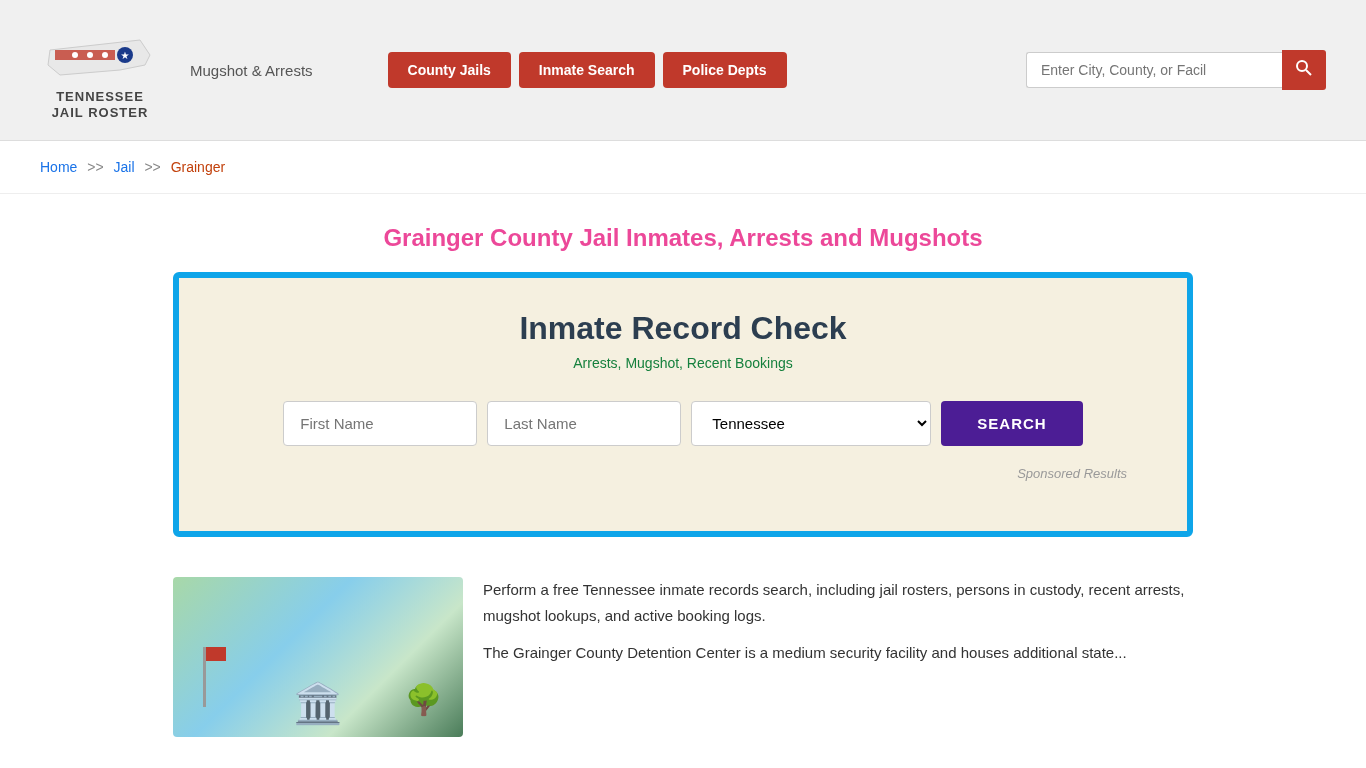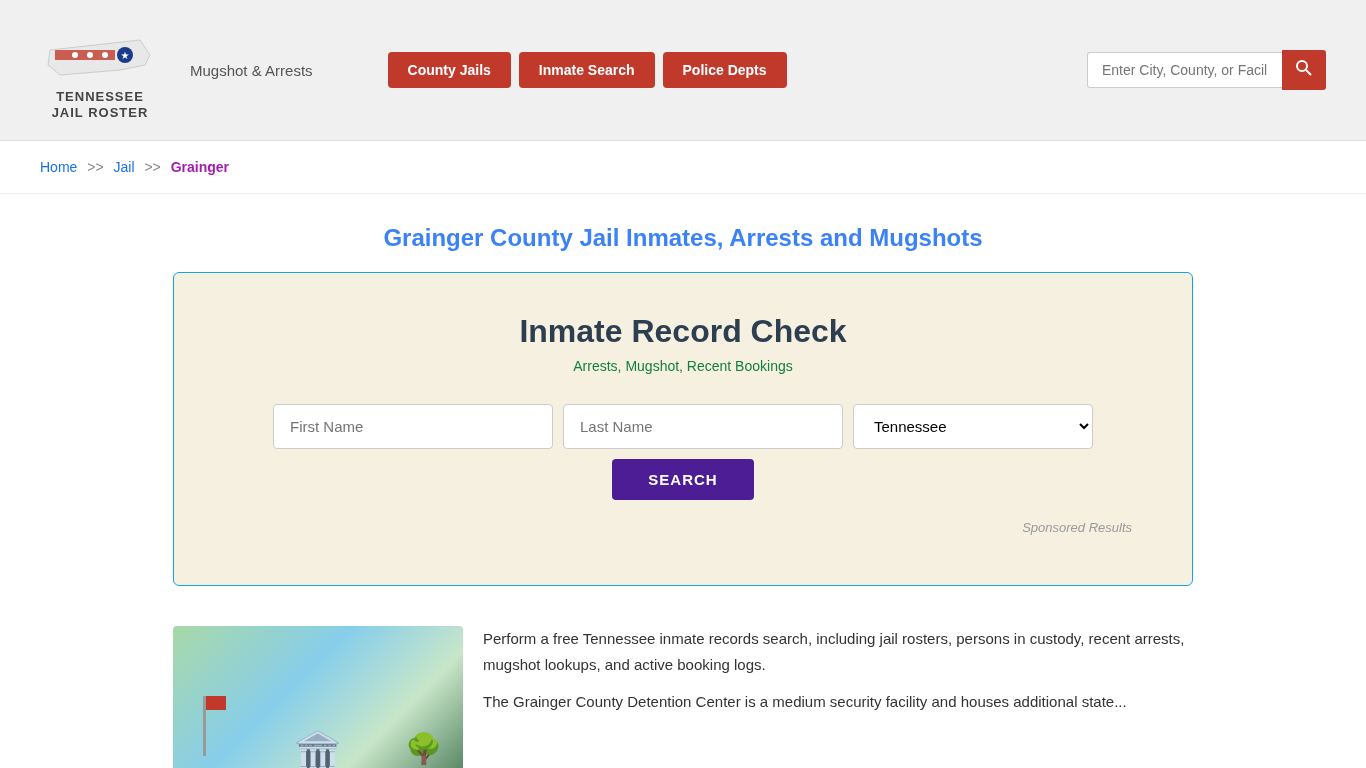--- a/index.html
+++ b/index.html
@@ -54,21 +54,21 @@
     }
     .search-area {
       margin-left: auto;
       display: flex;
       align-items: center;
     }
     .search-input {
       border: 1px solid #ccc;
       padding: 9px 14px;
       font-size: 14px;
-      width: 195px;
+      width: 256px;
       border-right: none;
       outline: none;
       border-radius: 3px 0 0 3px;
     }
     .search-btn-header {
       background: #c0392b;
       border: none;
       padding: 10px 14px;
       cursor: pointer;
       border-radius: 0 3px 3px 0;
@@ -81,44 +81,44 @@
       padding: 18px 40px;
       font-size: 14px;
       background: #fff;
       border-bottom: 1px solid #eee;
     }
     .breadcrumb a {
       color: #1a73e8;
       text-decoration: none;
     }
     .breadcrumb-sep { color: #888; margin: 0 6px; }
-    .breadcrumb-current { font-weight: bold; color: #a21caf; }
+    .breadcrumb-current { font-weight: normal; color: #c2410c; }
 
     
     .page-title {
       text-align: center;
       font-size: 24px;
       font-weight: bold;
       padding: 30px 20px 20px;
-      color: #3b82f6;
+      color: #ec4899;
     }
 
     
     .main-content {
       max-width: 1100px;
       margin: 0 auto;
       padding: 0 40px 40px;
     }
 
     
     .inmate-search-box {
       background: #f5f0e0;
-      border: 1px solid #0ea5e9;
+      border: 6px solid #0ea5e9;
       border-radius: 6px;
-      padding: 40px 60px 50px;
+      padding: 32px 60px 50px;
       text-align: center;
       margin-bottom: 40px;
     }
     .inmate-search-title {
       font-size: 32px;
       font-weight: bold;
       color: #2c3e50;
       margin-bottom: 8px;
     }
     .inmate-search-subtitle {
@@ -129,21 +129,21 @@
     .inmate-form {
       display: flex;
       gap: 10px;
       justify-content: center;
       flex-wrap: wrap;
     }
     .inmate-input {
       border: 1px solid #ccc;
       padding: 12px 16px;
       font-size: 15px;
-      width: 280px;
+      width: 194px;
       border-radius: 4px;
       outline: none;
       background: #fff;
     }
     .inmate-select {
       border: 1px solid #ccc;
       padding: 12px 16px;
       font-size: 15px;
       width: 240px;
       border-radius: 4px;

